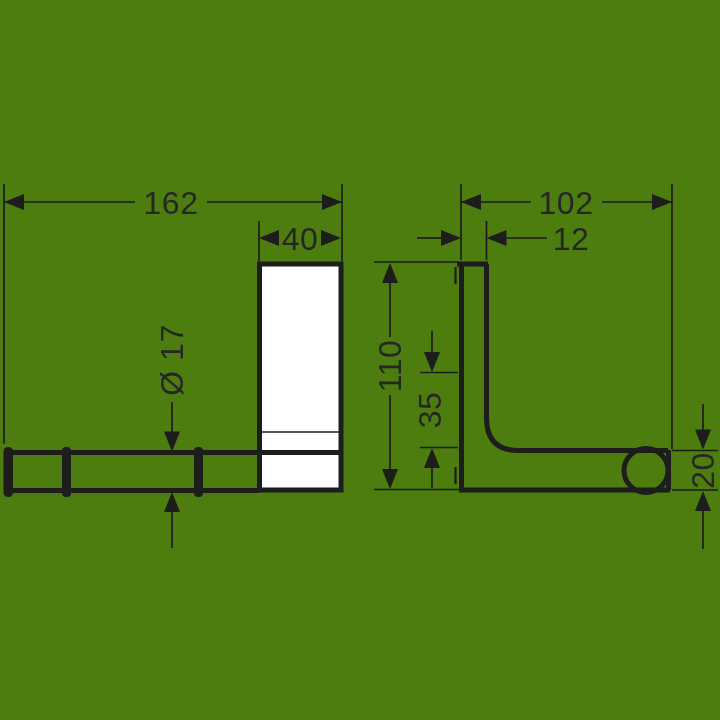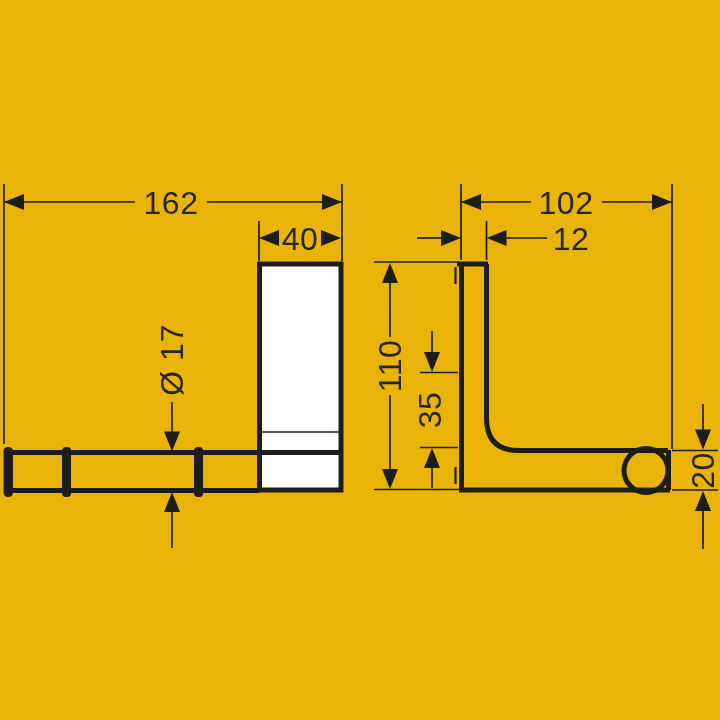--- a/index.html
+++ b/index.html
@@ -8,21 +8,21 @@
     background: #ffffff;
     width: 720px;
     height: 720px;
     overflow: hidden;
     font-family: "Liberation Sans", sans-serif;
   }
   .stage {
     position: relative;
     width: 720px;
     height: 720px;
-    background: #eab308;
+    background: #4d7c0f;
   }
   svg text {
     font-family: "Liberation Sans", "DejaVu Sans", sans-serif;
     font-size: 32px;
     fill: #262624;
     letter-spacing: 0.5px;
   }
   .thick { stroke: #1d1d1b; stroke-width: 5; fill: none; }
   .thin  { stroke: #1d1d1b; stroke-width: 1.7; fill: none; }
   .tab   { stroke: #1d1d1b; stroke-width: 2.2; fill: none; }

